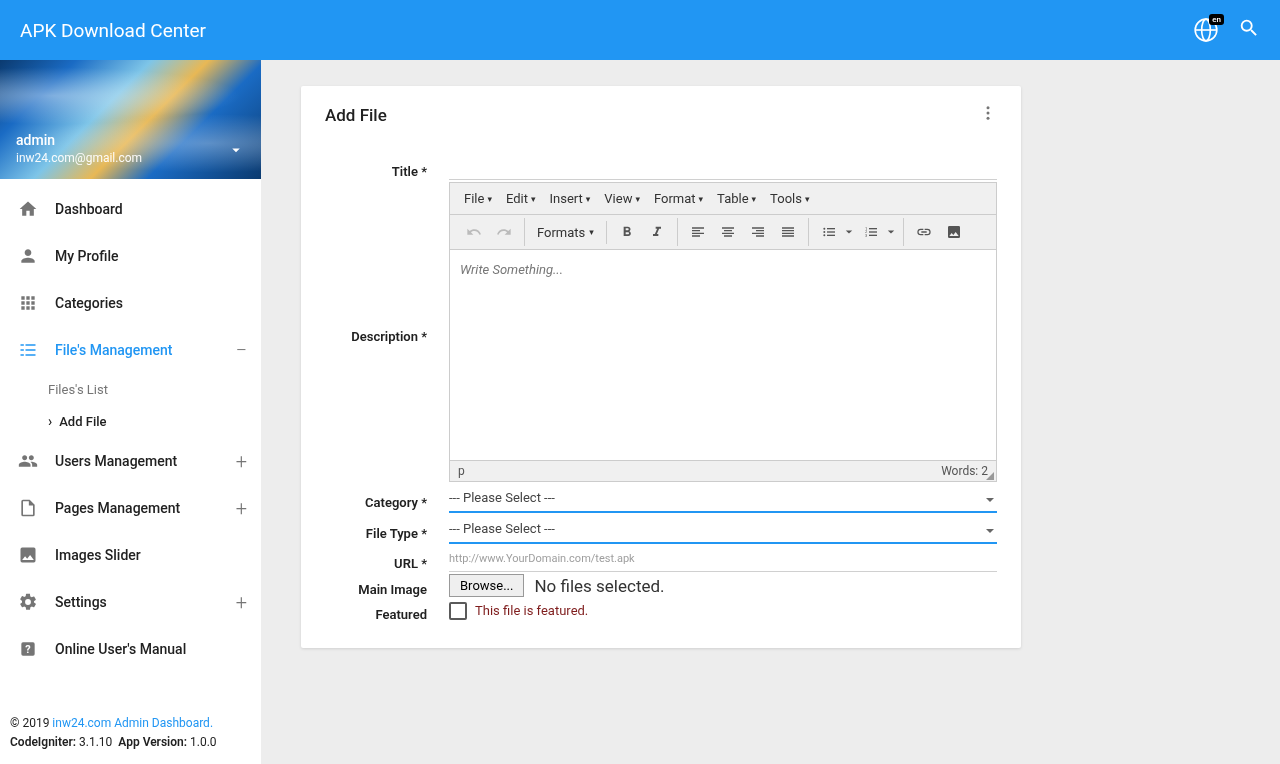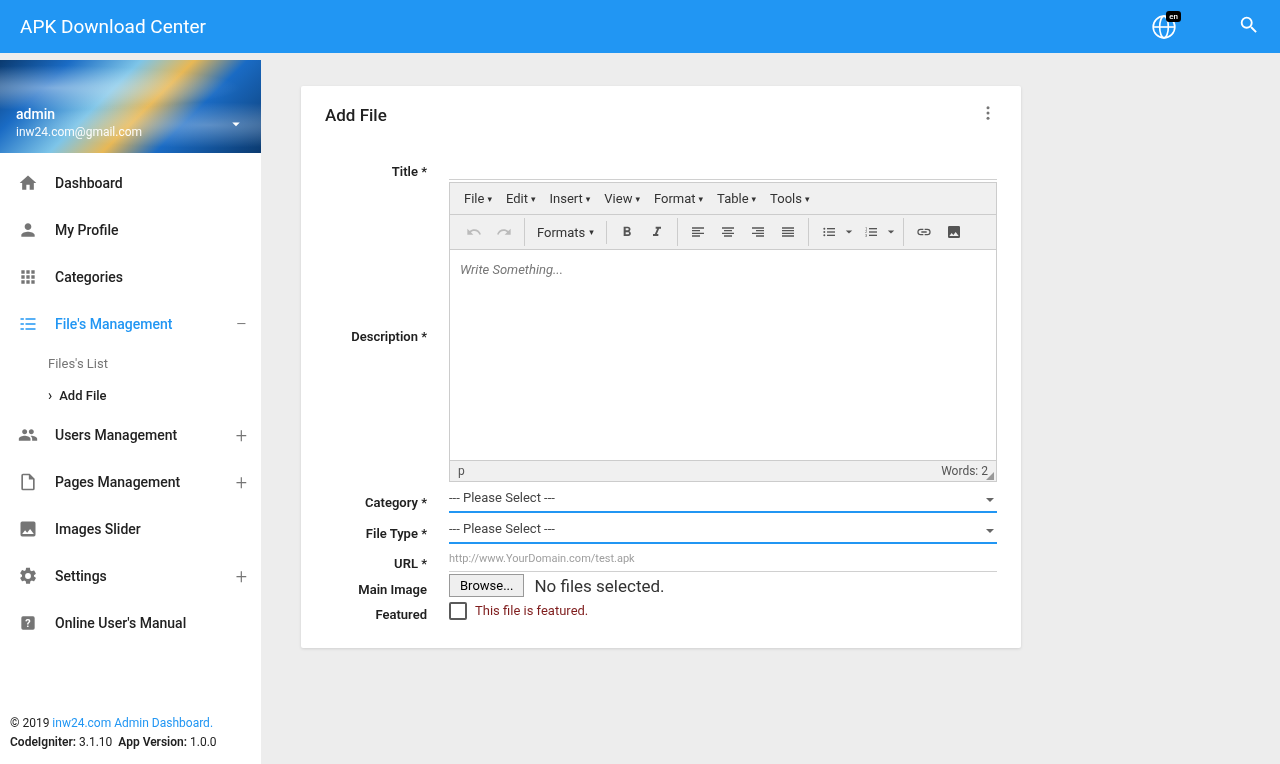--- a/index.html
+++ b/index.html
@@ -1,27 +1,27 @@
 <!DOCTYPE html>
 <html><head>
 <meta charset="utf-8">
 <style>
 * { margin: 0; padding: 0; box-sizing: border-box; font-family: Roboto, -apple-system, BlinkMacSystemFont, "Segoe UI", Arial, sans-serif; }
 body { background: #ededed; overflow: hidden; width: 1280px; height: 764px; }
 
-.topbar { background: #2196f3; height: 53px; display: flex; align-items: center; padding: 0 20px; color: #fff; position: relative; z-index: 10; gap: 43px; }
+.topbar { background: #2196f3; height: 60px; display: flex; align-items: center; padding: 0 20px; color: #fff; position: relative; z-index: 10; }
 .topbar .brand { font-size: 19px; font-weight: 400; }
 .topbar .spacer { flex: 1; }
-.topbar .lang-badge { width: 28px; height: 28px; display: flex; align-items: center; justify-content: flex-end; margin-right: 18px; position: relative; }
+.topbar .lang-badge { width: 28px; height: 28px; display: flex; align-items: center; justify-content: center; margin-right: 18px; position: relative; }
 .topbar .lang-badge svg { width: 26px; height: 26px; }
 .topbar .lang-pill { position: absolute; top: -2px; right: -4px; background: #000; color: #fff; font-size: 8px; padding: 1px 3px; border-radius: 3px; font-weight: 500; }
 .topbar .search-btn svg { width: 22px; height: 22px; fill: #fff; }
 
 .sidebar { position: absolute; top: 60px; left: 0; width: 261px; bottom: 0; background: #fff; display: flex; flex-direction: column; }
-.sidebar-hero { height: 93px; background: linear-gradient(135deg, #0b3a6f 0%, #1a6bc4 20%, #7ec5e8 40%, #e8b855 55%, #1a6bc4 70%, #0b3a6f 100%); position: relative; display: flex; flex-direction: column; justify-content: flex-end; padding: 14px 16px; color: #fff; }
+.sidebar-hero { height: 119px; background: linear-gradient(135deg, #0b3a6f 0%, #1a6bc4 20%, #7ec5e8 40%, #e8b855 55%, #1a6bc4 70%, #0b3a6f 100%); position: relative; display: flex; flex-direction: column; justify-content: flex-end; padding: 14px 16px; color: #fff; }
 .sidebar-hero::before { content: ""; position: absolute; inset: 0; background: radial-gradient(ellipse 180% 60% at 20% 30%, rgba(255,255,255,0.4), transparent 40%), radial-gradient(ellipse 200% 70% at 80% 70%, rgba(255,255,255,0.3), transparent 35%); }
 .sidebar-hero .user-name { font-size: 14px; font-weight: 500; position: relative; }
 .sidebar-hero .user-email { font-size: 12px; opacity: 0.95; margin-top: 3px; position: relative; }
 .sidebar-hero .chev { position: absolute; right: 16px; bottom: 16px; }
 .sidebar-hero .chev svg { width: 18px; height: 18px; fill: #fff; }
 
 .nav { flex: 1; overflow-y: auto; padding-top: 6px; }
 .nav-item { display: flex; align-items: center; height: 47px; padding: 0 16px; color: #212121; font-size: 14px; font-weight: 500; cursor: pointer; position: relative; }
 .nav-item.active { color: #2196f3; }
 .nav-item .ico { width: 24px; height: 24px; margin-right: 15px; display: flex; align-items: center; justify-content: center; }

